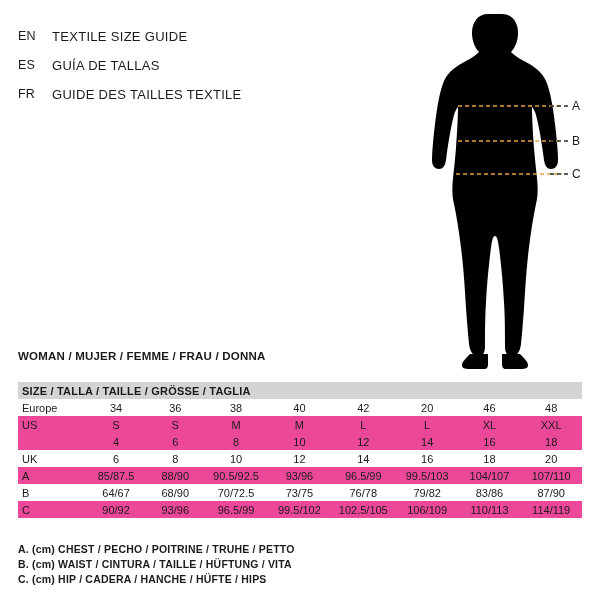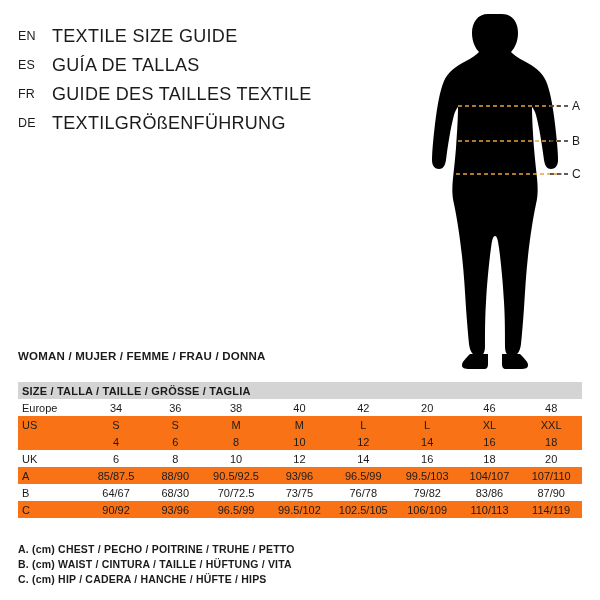--- a/index.html
+++ b/index.html
@@ -31,21 +31,21 @@
     margin-top: 12px;
   }
   .title-lang {
     width: 34px;
     flex: 0 0 34px;
     font-size: 12.5px;
     letter-spacing: 0.2px;
     color: #1b1b1b;
   }
   .title-text {
-    font-size: 18px;
+    font-size: 13px;
     letter-spacing: 0.3px;
     color: #1b1b1b;
   }
 
   
   .figure-wrap {
     position: absolute;
     left: 400px;
     top: 8px;
     width: 196px;
@@ -101,21 +101,21 @@
   }
   .rowlabel {
     width: 72px;
     text-align: left;
     padding-left: 6px;
   }
   .cell {
     text-align: center;
     width: 61px;
   }
-  tr.shade td { background: #f97316; }
+  tr.shade td { background: #ec4899; }
   tr.plain td { background: #ffffff; }
 
   
   .legend {
     position: absolute;
     left: 18px;
     top: 542px;
     width: 520px;
   }
   .legend-line {
@@ -134,24 +134,20 @@
     <span class="title-lang">EN</span>
     <span class="title-text">TEXTILE SIZE GUIDE</span>
   </div>
   <div class="title-row">
     <span class="title-lang">ES</span>
     <span class="title-text">GUÍA DE TALLAS</span>
   </div>
   <div class="title-row">
     <span class="title-lang">FR</span>
     <span class="title-text">GUIDE DES TAILLES TEXTILE</span>
-  </div>
-  <div class="title-row">
-    <span class="title-lang">DE</span>
-    <span class="title-text">TEXTILGRÖßENFÜHRUNG</span>
   </div>
 </div>
 
 <div class="figure-wrap">
   <svg width="196" height="362" viewBox="0 0 196 362">
 
     <path fill="#000000" d="
       M 88 6
       C 78 6 72 14 72 25
       C 72 33 75 40 79 44
@@ -279,21 +275,21 @@
         <td class="cell">93/96</td>
         <td class="cell">96.5/99</td>
         <td class="cell">99.5/103</td>
         <td class="cell">104/107</td>
         <td class="cell">107/110</td>
       </tr>
 
       <tr class="plain">
         <td class="rowlabel">B</td>
         <td class="cell">64/67</td>
-        <td class="cell">68/30</td>
+        <td class="cell">68/90</td>
         <td class="cell">70/72.5</td>
         <td class="cell">73/75</td>
         <td class="cell">76/78</td>
         <td class="cell">79/82</td>
         <td class="cell">83/86</td>
         <td class="cell">87/90</td>
       </tr>
 
       <tr class="shade">
         <td class="rowlabel">C</td>

